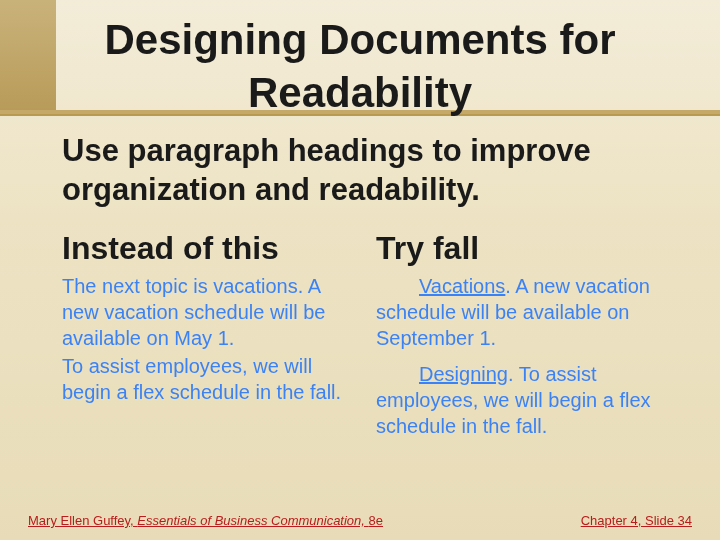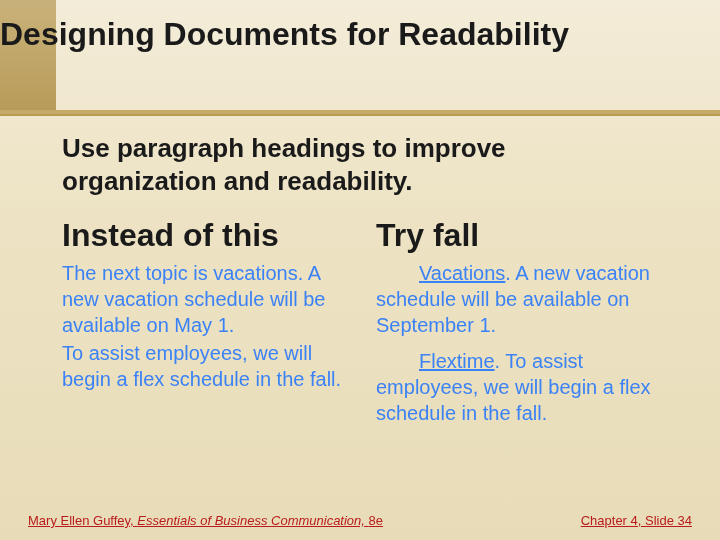--- a/index.html
+++ b/index.html
@@ -12,22 +12,22 @@
   .title-bar {
     position: relative;
     height: 114px;
     background: transparent;
   }
   .title-text {
     position: absolute;
     top: 14px;
     left: 0;
     width: 100%;
-    text-align: left;
-    font-size: 32px;
+    text-align: center;
+    font-size: 42px;
     font-weight: bold;
     color: #1a1a1a;
     line-height: 1.25;
     z-index: 2;
   }
   .title-underline-1 {
     position: absolute;
     left: 0; right: 0;
     top: 110px;
     height: 4px;
@@ -48,21 +48,21 @@
     left: 0;
     width: 56px;
     height: 116px;
     background: linear-gradient(180deg, #c9b27a 0%, #b79a58 100%);
     z-index: 0;
   }
   .content {
     padding: 18px 56px 0 62px;
   }
   .subtitle {
-    font-size: 26px;
+    font-size: 31px;
     font-weight: bold;
     color: #1a1a1a;
     line-height: 1.25;
     margin-bottom: 20px;
   }
   .columns {
     display: flex;
     gap: 26px;
   }
   .col {
@@ -118,21 +118,21 @@
       </div>
     </div>
 
     <div class="col">
       <div class="col-heading">Try fall</div>
       <div class="col-body">
         <p>
           <span class="u">Vacations</span><span>.  A new vacation schedule will be available on September 1.</span>
         </p>
         <p style="margin-top:10px">
-          <span class="u">Flextime</span><span>. To assist employees, we will begin a flex schedule in the fall.</span>
+          <span class="u">Designing</span><span>. To assist employees, we will begin a flex schedule in the fall.</span>
         </p>
       </div>
     </div>
   </div>
 </div>
 
 <div class="footer">
   <div class="left">
     <span>Mary Ellen Guffey, </span><span class="italic">Essentials of Business Communication, </span><span>8e</span>
   </div>

